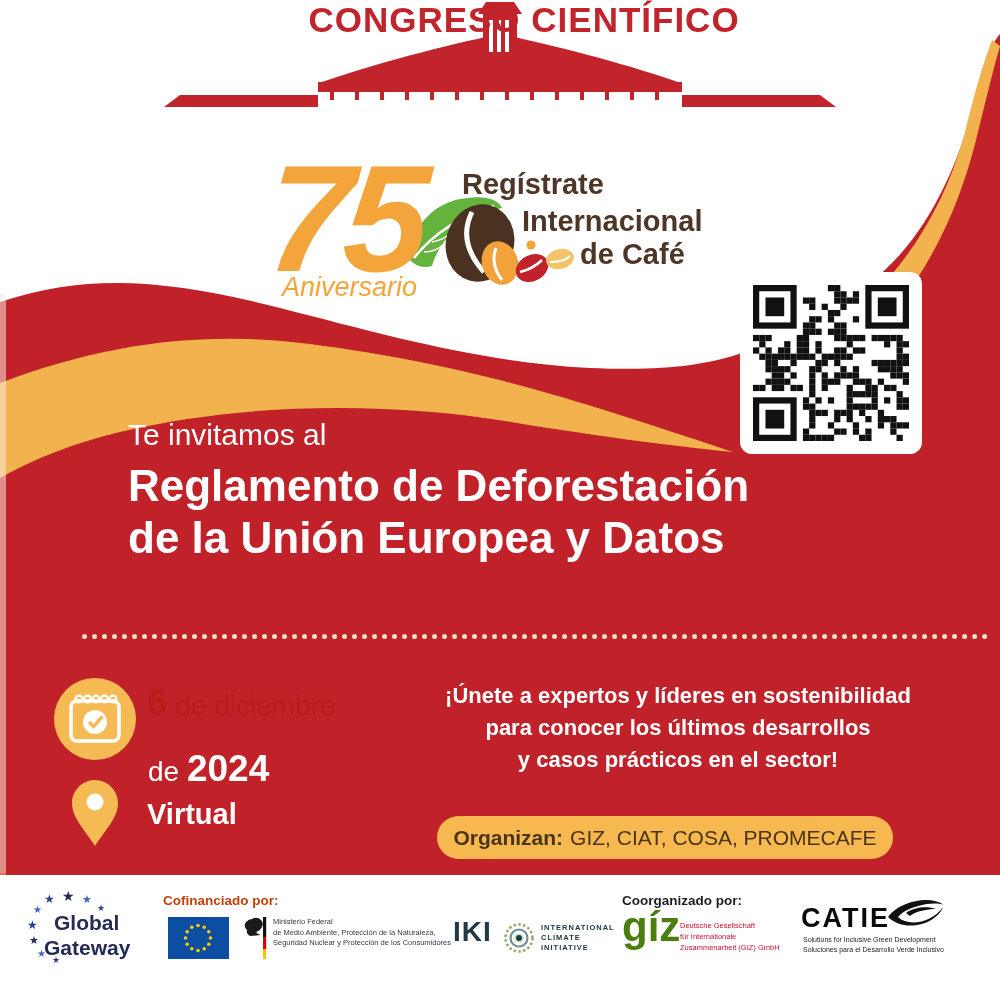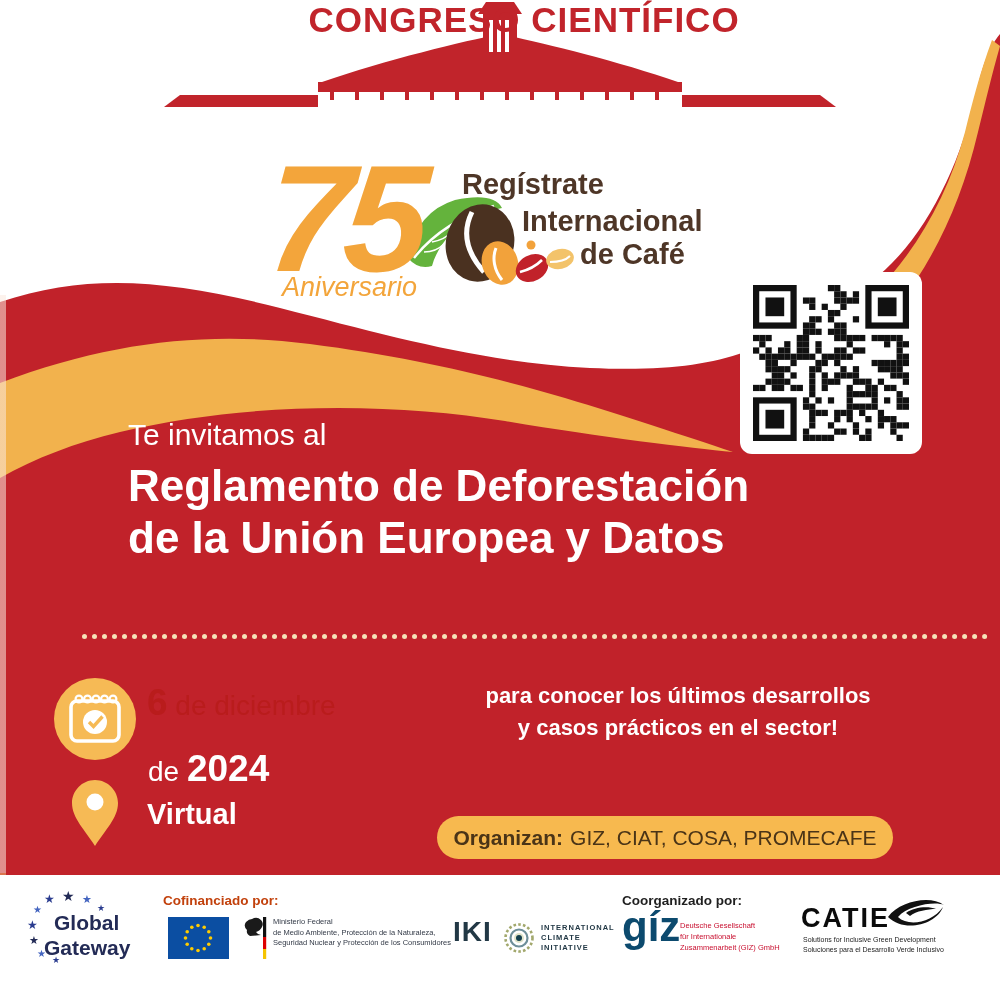--- a/index.html
+++ b/index.html
@@ -41,21 +41,21 @@
   .gg-line1{position:absolute;left:54px;top:36px;font-size:21px;font-weight:800;color:#232B56;}
   .gg-line2{position:absolute;left:44px;top:61px;font-size:21px;font-weight:800;color:#232B56;}
   .cof{position:absolute;left:163px;top:18px;font-size:13.5px;font-weight:800;color:#c2410c;}
   .eu-flag{position:absolute;left:168px;top:42px;}
   .ministry{position:absolute;left:273px;top:42px;font-size:7.5px;line-height:10.5px;color:#333A47;}
   .iki-word{position:absolute;left:453px;top:41px;font-size:28px;font-weight:800;color:#223845;letter-spacing:1px;}
   .iki-circles{position:absolute;left:503px;top:47px;}
   .iki-text{position:absolute;left:541px;top:48px;font-size:7.5px;font-weight:700;
     letter-spacing:1px;line-height:10px;color:#223845;}
   .coorg{position:absolute;left:622px;top:18px;font-size:13.5px;font-weight:800;color:#1f1f1f;}
-  .giz-word{position:absolute;left:622px;top:28px;font-size:42px;font-weight:700;color:#0c4a6e;}
+  .giz-word{position:absolute;left:622px;top:28px;font-size:42px;font-weight:700;color:#4d7c0f;}
   .giz-text{position:absolute;left:680px;top:45px;font-size:7.5px;line-height:11px;color:#C80F2F;}
   .catie-word{position:absolute;left:801px;top:28px;font-size:27px;font-weight:800;color:#0b0b0b;letter-spacing:2px;}
   .catie-text{position:absolute;left:803px;top:60px;font-size:7px;line-height:10px;color:#222222;}
   .edge-strip{left:0;top:295px;width:6px;height:688px;
     background:linear-gradient(to bottom,rgba(250,232,222,.55) 0 84%,rgba(238,172,104,.6) 84% 100%);}
 </style>
 </head>
 <body>
 
 <div class="poster">
@@ -382,20 +382,21 @@
     <span class="big">6</span>
     <span>de diciembre</span>
   </div>
   <div class="abs date-line2">
     <span>de</span>
     <span class="big">2024</span>
   </div>
   <div class="abs virtual">Virtual</div>
 
   <div class="abs pitch">
+    <div>¡Únete a expertos y líderes en sostenibilidad</div>
     <div>para conocer los últimos desarrollos</div>
     <div>y casos prácticos en el sector!</div>
   </div>
 
   <div class="abs pill">
     <b>Organizan:</b>
     <span>GIZ, CIAT, COSA, PROMECAFE</span>
   </div>
 
   <div class="abs footer">

